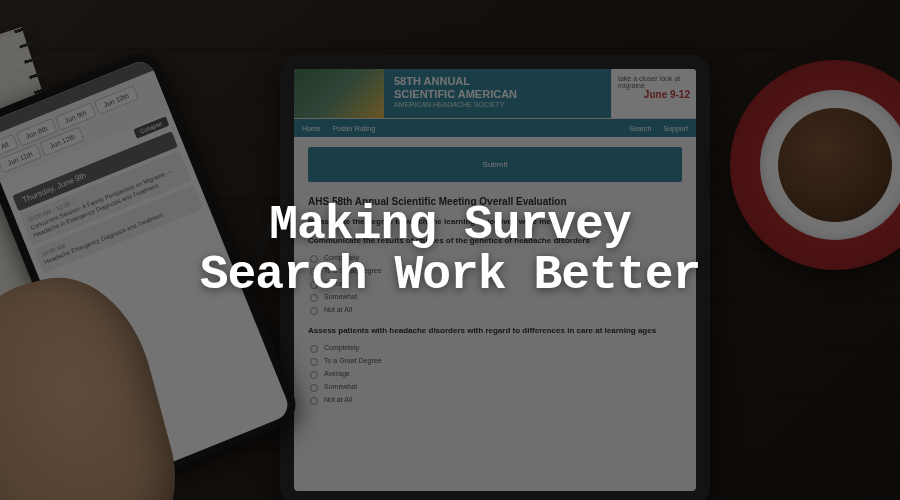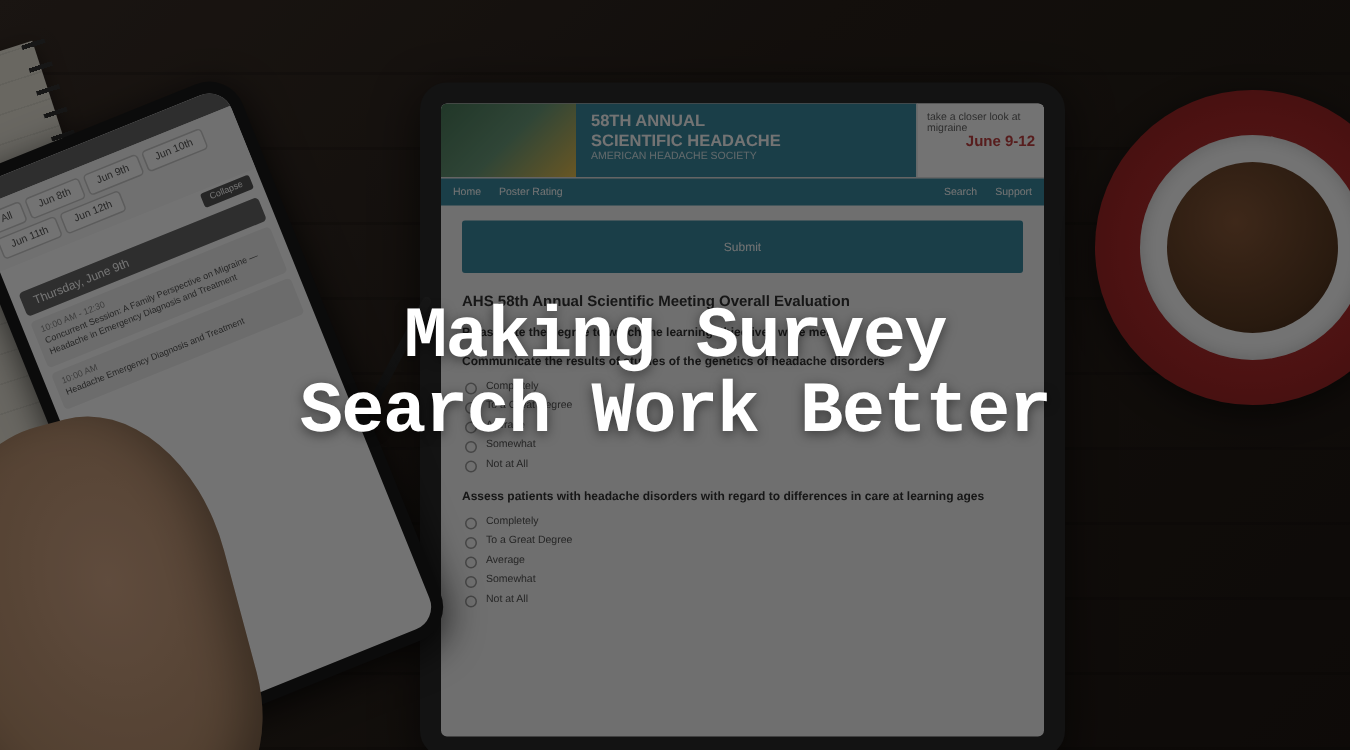--- a/index.html
+++ b/index.html
@@ -349,21 +349,21 @@
 
 <div class="notebook">
   <div class="notebook-spiral"></div>
 </div>
 
 <div class="tablet">
   <div class="tablet-header">
     <div class="tablet-header-img"></div>
     <div class="tablet-header-title">
       <div class="line1"><span>58TH ANNUAL</span></div>
-      <div class="line1"><span>SCIENTIFIC HEADACHE</span></div>
+      <div class="line1"><span>SCIENTIFIC AMERICAN</span></div>
       <div class="line2"><span>AMERICAN HEADACHE SOCIETY</span></div>
     </div>
     <div class="tablet-header-date">
       <div>take a closer look at migraine</div>
       <div class="date-main">June 9-12</div>
     </div>
   </div>
   <div class="tablet-nav">
     <div class="tablet-nav-left">
       <span>Home</span>

